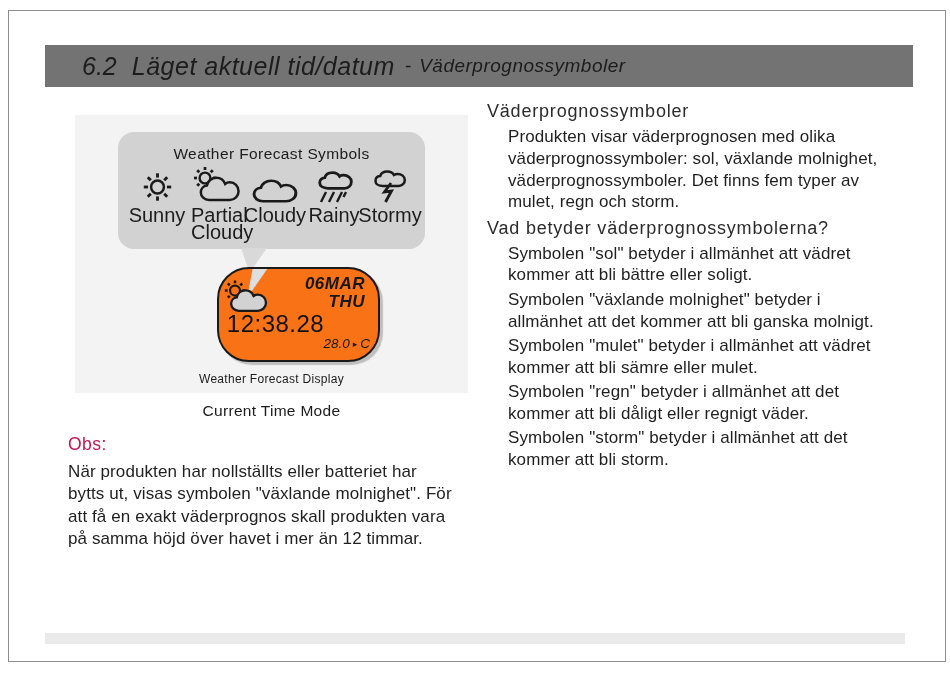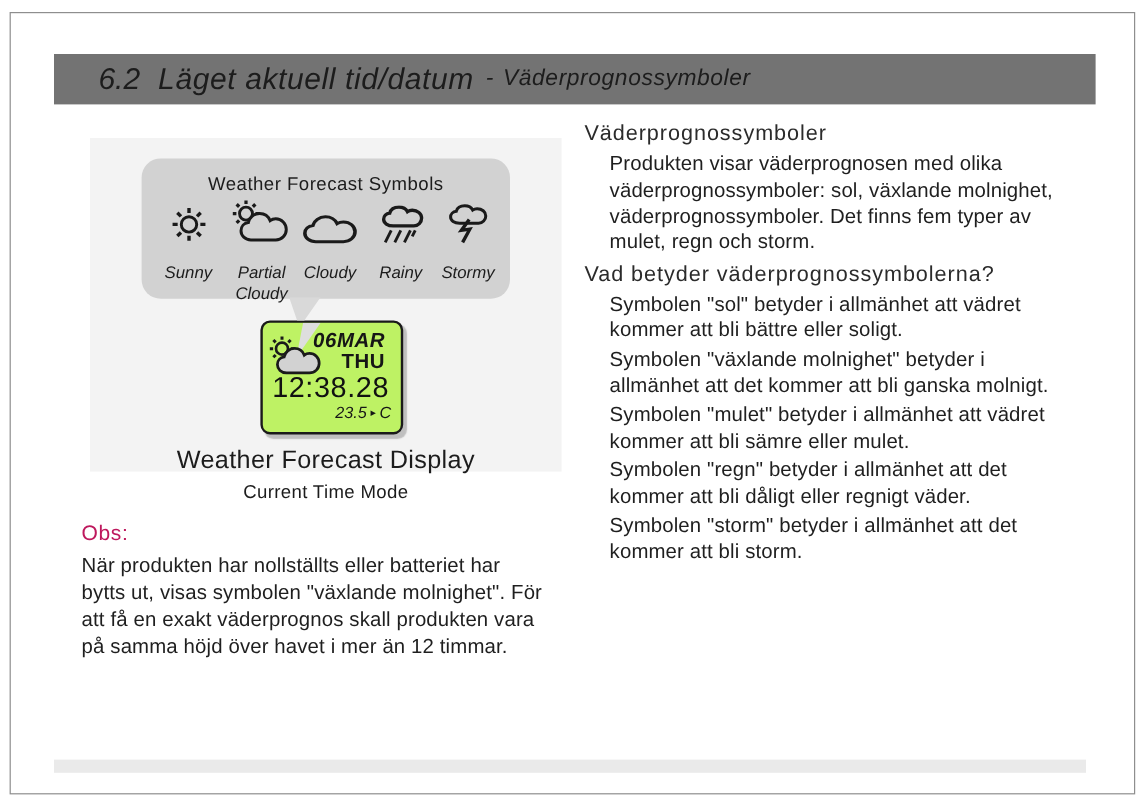--- a/index.html
+++ b/index.html
@@ -12,35 +12,35 @@
   .header-bar .num{font-style:italic;font-size:25px;color:#1c1c1c;margin-left:37px;margin-right:15px;}
   .header-bar .main{font-style:italic;font-size:25px;color:#1c1c1c;letter-spacing:.5px;}
   .header-bar .sep{font-style:italic;font-size:19px;color:#1c1c1c;margin:0 8px 0 10px;}
   .header-bar .sub{font-style:italic;font-size:19px;color:#1c1c1c;letter-spacing:.5px;}
   
   .diagram-box{left:75px;top:115px;width:393px;height:278px;background:#f3f3f3;}
   .symbols-box{left:118px;top:132px;width:307px;height:117px;background:#d2d2d2;border-radius:16px;}
   .symbols-title{left:118px;top:145px;width:307px;text-align:center;font-size:15.5px;color:#1c1c1c;letter-spacing:.4px;}
   .sym-col{position:absolute;top:170px;width:74px;transform:translateX(-50%);text-align:center;}
   .sym-ic{height:34px;display:flex;align-items:flex-end;justify-content:center;}
-  .sym-label{font-size:14px;line-height:17px;color:#1c1c1c;margin-top:15px;font-style:italic;}
+  .sym-label{font-size:20px;line-height:17px;color:#1c1c1c;margin-top:3px;}
   .sym-label.narrow{width:54px;margin-left:auto;margin-right:auto;}
   svg.icon{display:block;--cloudfill:#d2d2d2;}
   
   .tailA{left:225px;top:246px;width:48px;height:24px;z-index:6;}
   
-  .display{left:217px;top:267px;width:115px;height:91px;background:#bef264;border:2.5px solid #1a1a1a;border-radius:8px;box-shadow:3px 3px 1px #bfbfbf;z-index:4;overflow:hidden;}
+  .display{left:217px;top:267px;width:115px;height:91px;background:#f97316;border:2.5px solid #1a1a1a;border-radius:32px;box-shadow:3px 3px 1px #bfbfbf;z-index:4;overflow:hidden;padding-left:44px;}
   .tailB{left:16px;top:0px;width:34px;height:30px;z-index:1;}
   .disp-icon{left:4px;top:10px;z-index:2;--cloudfill:#fafafa;}
   .disp-date{right:13px;top:5px;font-style:italic;font-weight:bold;font-size:17px;letter-spacing:.5px;color:#161616;z-index:3;}
-  .disp-day{right:13px;top:23px;font-weight:bold;font-size:17px;letter-spacing:.5px;color:#161616;z-index:3;}
+  .disp-day{right:13px;top:23px;font-style:italic;font-weight:bold;font-size:17px;letter-spacing:.5px;color:#161616;z-index:3;}
   .disp-time{left:4px;top:41px;width:105px;text-align:center;font-size:24px;letter-spacing:.5px;color:#111;z-index:3;}
   .disp-temp{right:8px;top:67px;font-style:italic;font-size:13.5px;color:#161616;z-index:3;display:flex;align-items:center;gap:3px;}
   .disp-temp .tri{font-size:9px;font-style:normal;}
-  .caption-display{left:75px;top:372px;width:393px;text-align:center;font-size:21px;color:#1c1c1c;letter-spacing:.3px;}
+  .caption-display{left:75px;top:372px;width:393px;text-align:center;font-size:12px;color:#1c1c1c;letter-spacing:.3px;}
   .caption-mode{left:75px;top:402px;width:393px;text-align:center;font-size:15.5px;color:#1c1c1c;letter-spacing:.3px;}
   
   .note{left:68px;top:432px;width:420px;}
   .note-h{font-size:17.5px;line-height:24px;letter-spacing:.5px;color:#be185d;}
   .note-line{font-size:17px;line-height:22.3px;letter-spacing:.1px;color:#1f1f1f;}
   .note-body{margin-top:5px;}
   
   .rcol{left:487px;top:99px;width:432px;}
   .rc-h{font-size:18px;line-height:25px;letter-spacing:.8px;color:#2b2b2b;margin-bottom:2px;}
   .rc-p{margin:0 0 2.5px 21px;}
@@ -164,21 +164,21 @@
   <svg class="abs tailB" viewBox="0 0 34 30">
     <polygon points="17.6,0 32.2,0 12,29" fill="#dedede"></polygon>
   </svg>
   <svg class="abs icon disp-icon" width="48" height="36" viewBox="0 0 52 38">
       <use href="#ic-partial"></use>
     </svg>
   <div class="abs disp-date">06MAR</div>
   <div class="abs disp-day">THU</div>
   <div class="abs disp-time">12:38.28</div>
   <div class="abs disp-temp">
-    <span>23.5</span>
+    <span>28.0</span>
     <span class="tri">▸</span>
     <span>C</span>
   </div>
 </div>
 
 <div class="abs caption-display">Weather Forecast Display</div>
 <div class="abs caption-mode">Current Time Mode</div>
 
 <div class="abs note">
   <div class="note-h">Obs:</div>

